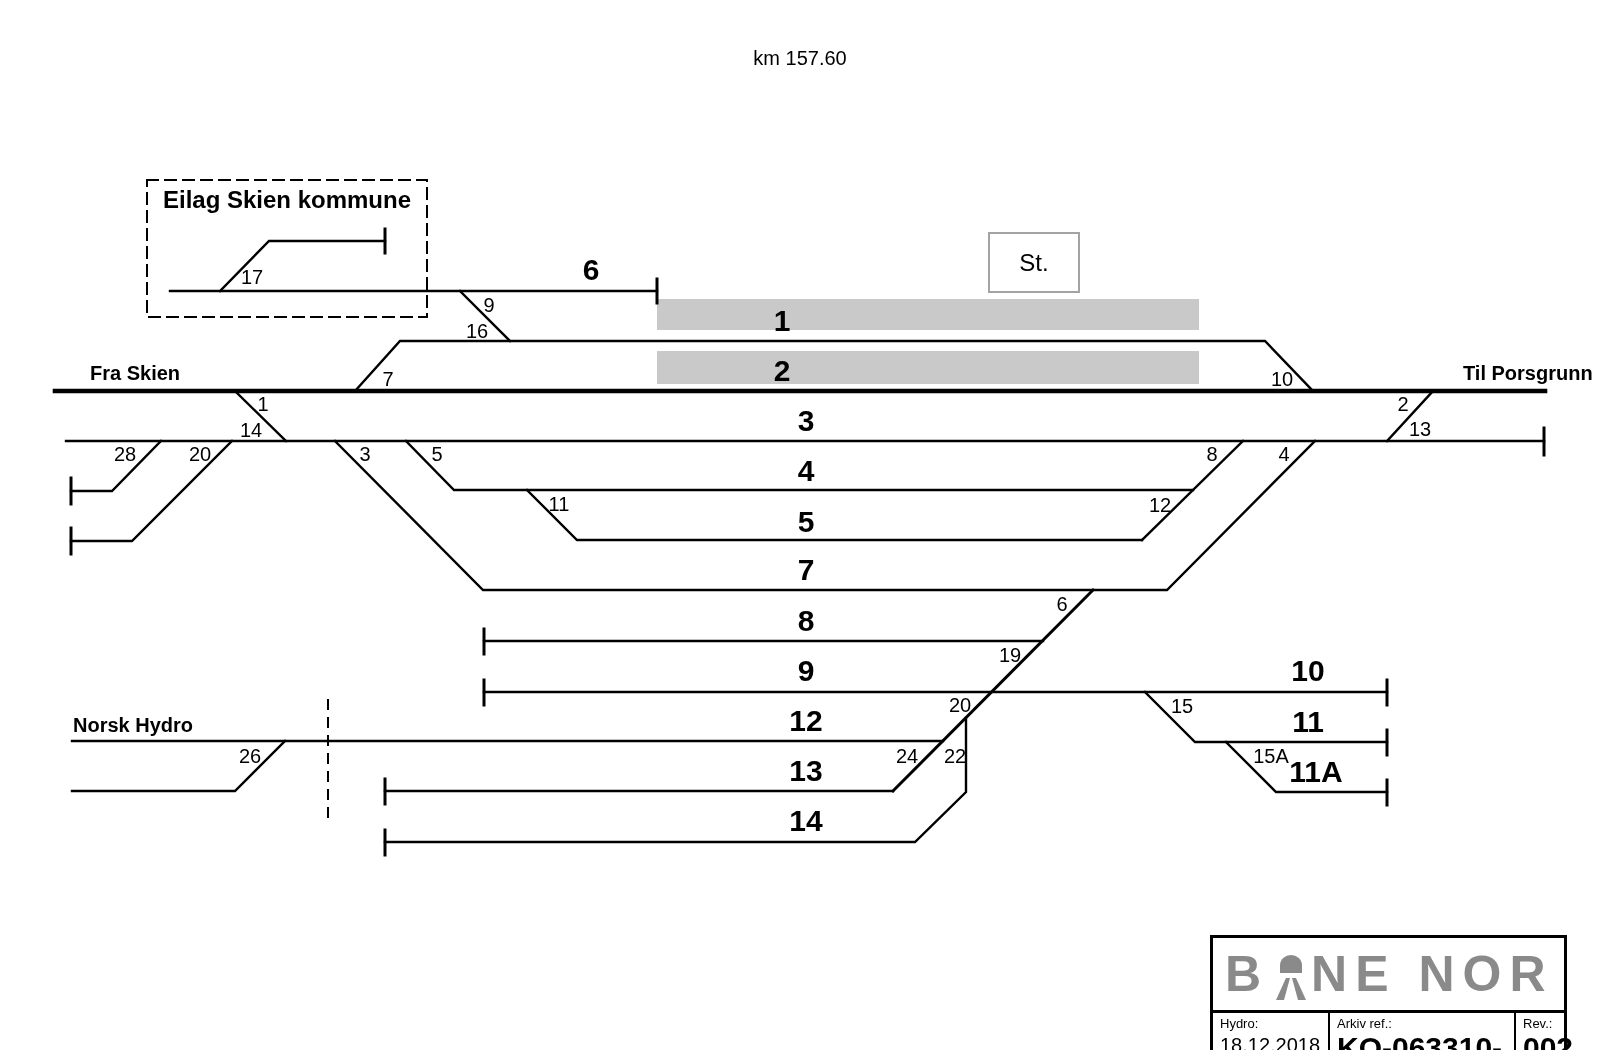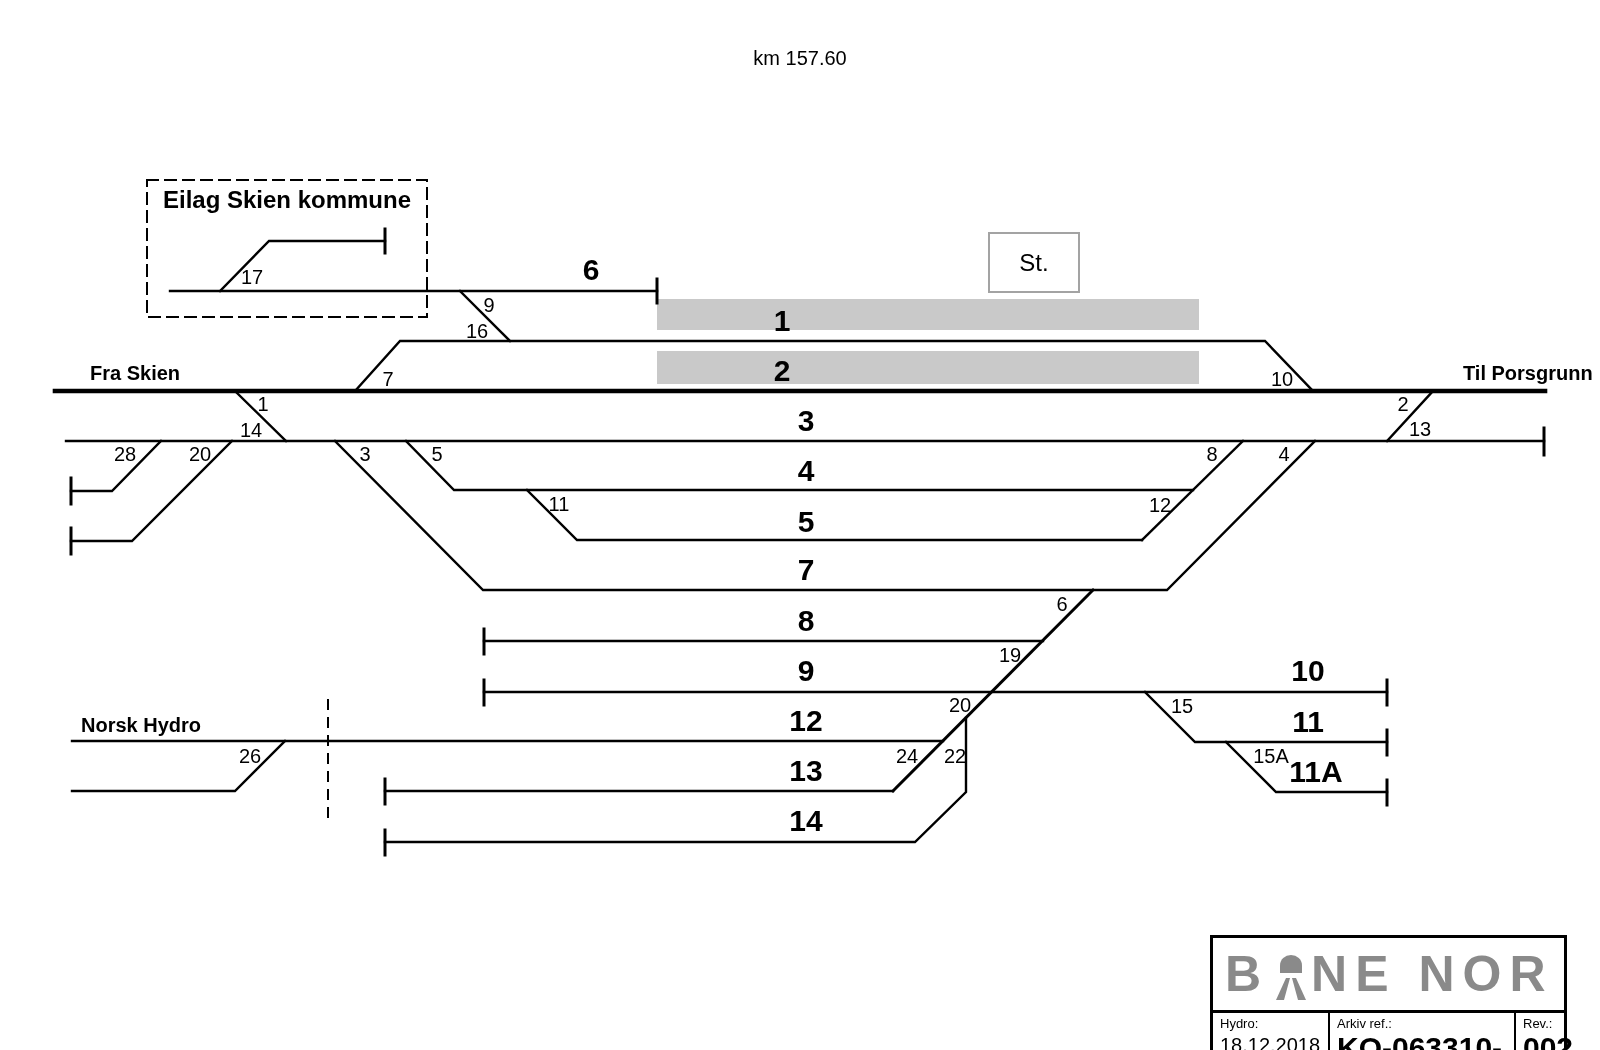--- a/index.html
+++ b/index.html
@@ -102,21 +102,21 @@
       <line x1="1387" y1="780" x2="1387" y2="805" stroke-width="3"></line>
 
       <line x1="328" y1="700" x2="328" y2="823" stroke-width="2" stroke-dasharray="9,9"></line>
     </g>
   </svg>
 
   <div class="page-subtitle">km 157.60</div>
 
   <div class="endpoint-label" style="left:44px;top:362px;margin-left:46px;">Fra Skien</div>
   <div class="endpoint-label" style="left:1463px;top:362px;">Til Porsgrunn</div>
-  <div class="endpoint-label" style="left:73px;top:714px;margin-left:8px;">Norsk Hydro</div>
+  <div class="endpoint-label" style="left:73px;top:714px;">Norsk Hydro</div>
   <div class="eilag-label">Eilag Skien kommune</div>
 
   <div class="st-box">
     <span>St.</span>
   </div>
 
   <div id="labels">
       <span class="lbl track-label" style="left: 591px; top: 270px;">6</span>
       <span class="lbl track-label" style="left: 782px; top: 321px;">1</span>
       <span class="lbl track-label" style="left: 782px; top: 371px;">2</span>

